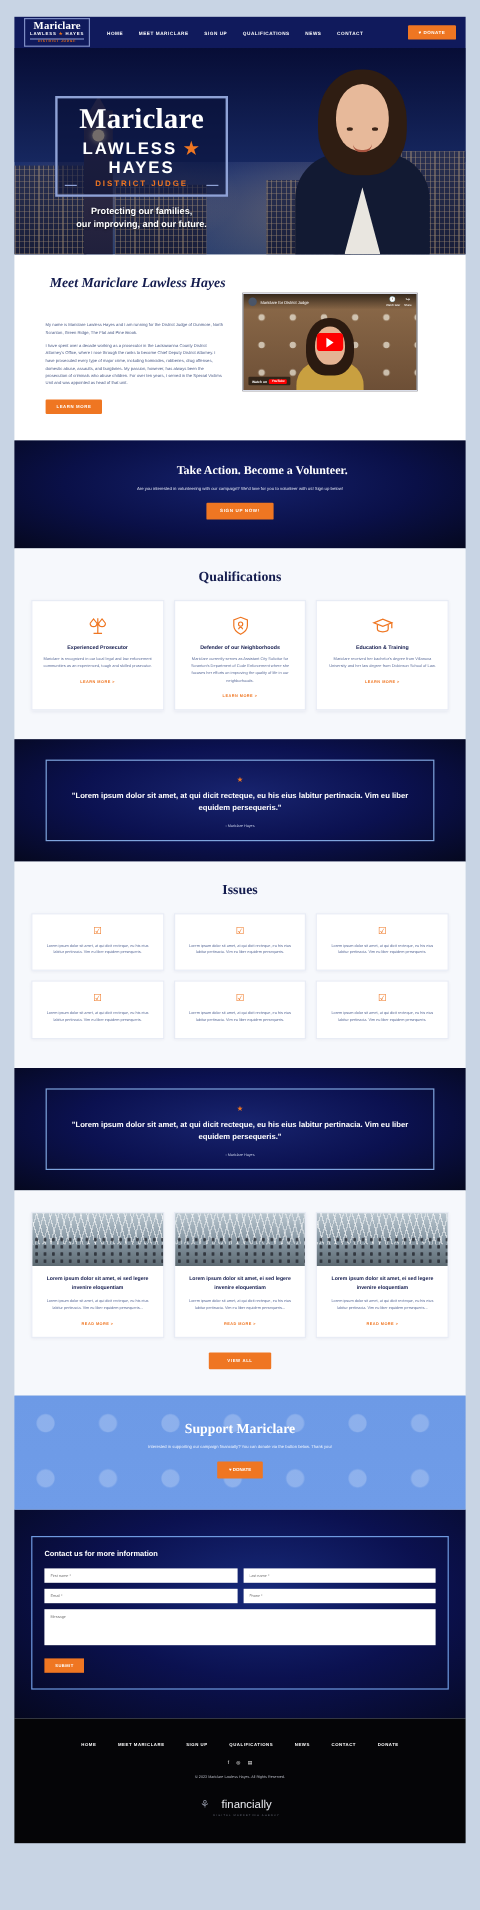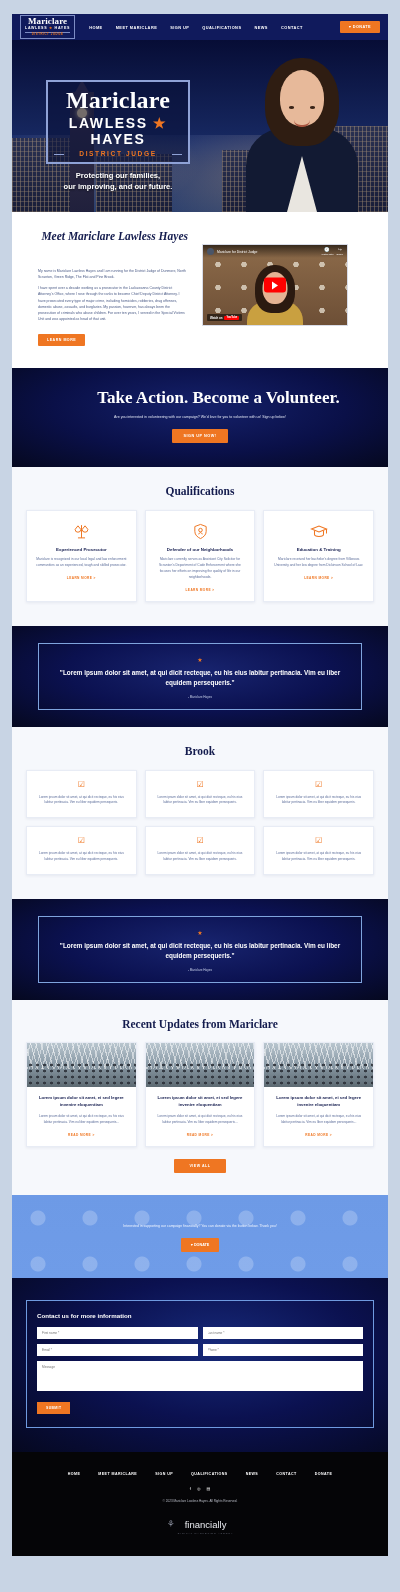--- a/index.html
+++ b/index.html
@@ -109,21 +109,21 @@
     width:22px; height:15px; background:#f00; border-radius:3px; display:flex; align-items:center; justify-content:center; }
   .v-play span { width:0;height:0;border-left:6px solid #fff;border-top:4px solid transparent;border-bottom:4px solid transparent; }
   .v-wat { position:absolute; left:4px; bottom:4px; display:flex; align-items:center; gap:2px;
     background:rgba(0,0,0,.55); padding:1.5px 3px; border-radius:1px; }
   .v-wat b { color:#fff; font-size:2.8px; }
   .v-yt { background:#f00; color:#fff; font-size:2.6px; font-weight:bold; padding:.5px 2px; border-radius:1px; }
 
   
   .vol { background:radial-gradient(ellipse at 50% 40%, #15216b 0%, #0a1048 55%, #05081f 100%);
     padding:20px 0 24px; text-align:center; }
-  .vol h2 { color:#fff; font-family:"Liberation Serif", serif; font-weight:bold; font-size:17px;margin-left:37px; }
+  .vol h2 { color:#fff; font-family:"Liberation Serif", serif; font-weight:bold; font-size:10px;margin-left:37px; }
   .vol p { color:#dfe4f3; font-size:3.6px; margin-top:7px; }
   .vol a { display:inline-block; background:#ef7622; color:#fff; font-size:3.8px; font-weight:bold;
     letter-spacing:.5px; padding:5px 11px; margin-top:10px; border-radius:1px; }
 
   
   .qual { padding:18px 14px 24px; }
   .qual h2 { margin-bottom:13px; }
   .cards { display:flex; gap:8px; }
   .card { flex:1; background:#fff; border:1px solid #e8ecf5; box-shadow:0 1px 3px rgba(20,28,78,.07);
     padding:11px 8px 9px; text-align:center; }
@@ -343,21 +343,21 @@
 
   <div class="quote">
     <div class="quote-in">
       <div class="q-star">★</div>
       <p>"Lorem ipsum dolor sit amet, at qui dicit recteque, eu his eius labitur pertinacia. Vim eu liber equidem persequeris."</p>
       <cite>- Mariclare Hayes</cite>
     </div>
   </div>
 
   <div class="sec-lt issues">
-    <h2 class="h2">Brook</h2>
+    <h2 class="h2">Issues</h2>
     <div class="igrid">
       <div class="icard">
           <span class="ck">☑</span>
           <p>Lorem ipsum dolor sit amet, at qui dicit recteque, eu his eius labitur pertinacia. Vim eu liber equidem persequeris.</p>
         </div>
       <div class="icard">
           <span class="ck">☑</span>
           <p>Lorem ipsum dolor sit amet, at qui dicit recteque, eu his eius labitur pertinacia. Vim eu liber equidem persequeris.</p>
         </div>
       <div class="icard">
@@ -381,21 +381,20 @@
 
   <div class="quote">
     <div class="quote-in">
       <div class="q-star">★</div>
       <p>"Lorem ipsum dolor sit amet, at qui dicit recteque, eu his eius labitur pertinacia. Vim eu liber equidem persequeris."</p>
       <cite>- Mariclare Hayes</cite>
     </div>
   </div>
 
   <div class="sec-lt news">
-    <h2 class="h2">Recent Updates from Mariclare</h2>
     <div class="cards">
       <div class="ncard">
         <div class="nimg"></div>
         <div class="ncard-b">
           <h3>Lorem ipsum dolor sit amet, ei sed legere invenire eloquentiam</h3>
           <p>Lorem ipsum dolor sit amet, at qui dicit recteque, eu his eius labitur pertinacia. Vim eu liber equidem persequeris...</p>
           <a class="learn">READ MORE &gt;</a>
         </div>
       </div>
       <div class="ncard">
@@ -412,20 +411,21 @@
           <h3>Lorem ipsum dolor sit amet, ei sed legere invenire eloquentiam</h3>
           <p>Lorem ipsum dolor sit amet, at qui dicit recteque, eu his eius labitur pertinacia. Vim eu liber equidem persequeris...</p>
           <a class="learn">READ MORE &gt;</a>
         </div>
       </div>
     </div>
     <a class="viewall">VIEW ALL</a>
   </div>
 
   <div class="support">
+    <h2>Support Mariclare</h2>
     <p>Interested in supporting our campaign financially? You can donate via the button below. Thank you!</p>
     <a>♥ DONATE</a>
   </div>
 
   <div class="contact">
     <div class="ct-form">
       <h3>Contact us for more information</h3>
       <div class="frow">
         <input class="fin" placeholder="First name *" style="">
         <input class="fin" placeholder="Last name *" style="">

